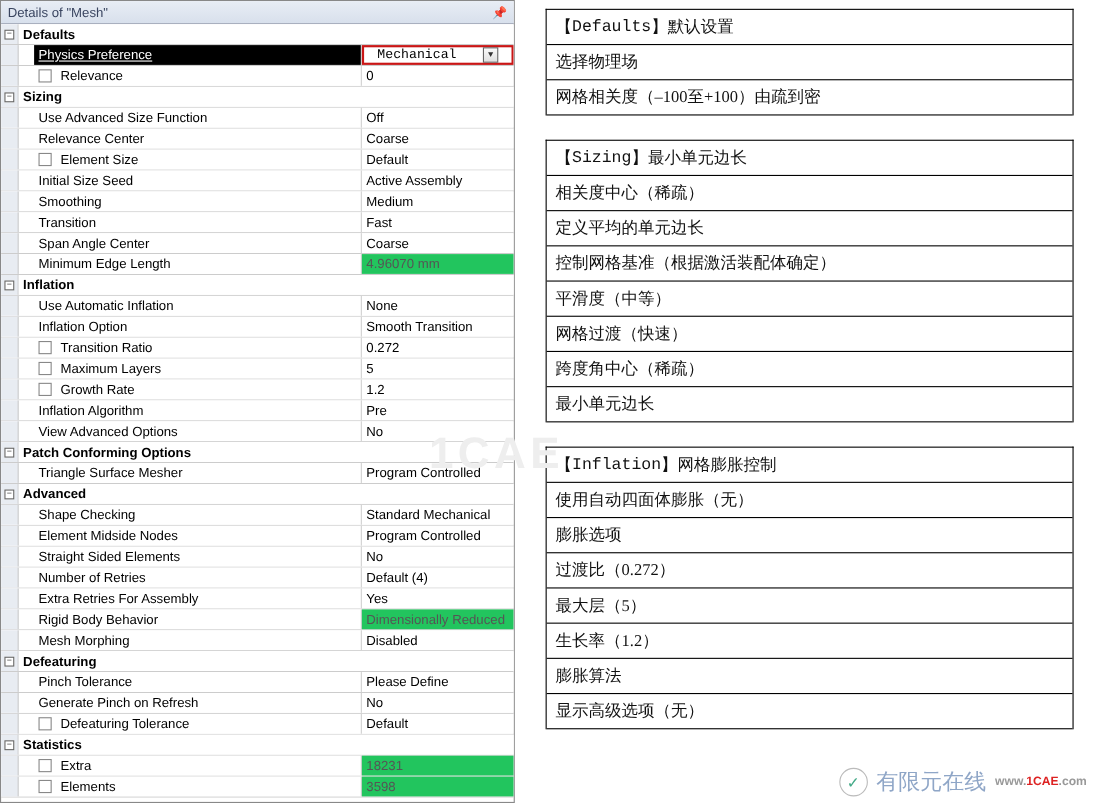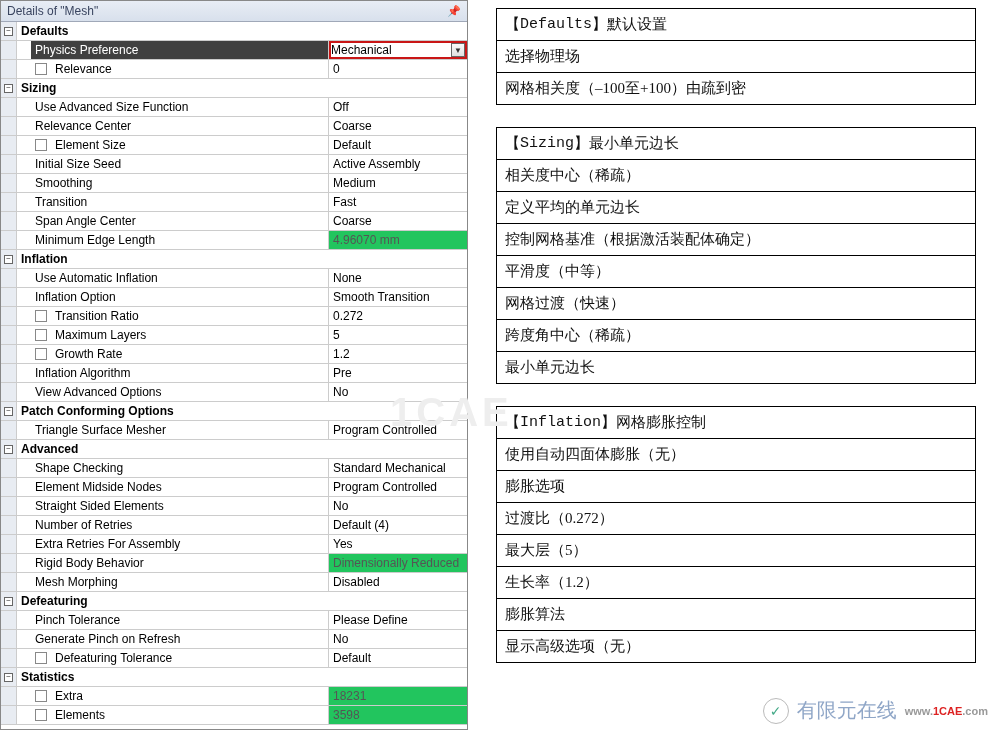--- a/index.html
+++ b/index.html
@@ -101,33 +101,35 @@
 .prop-val {
   flex: 1;
   padding: 2px 4px;
   display: flex;
   align-items: center;
   background: #fff;
 }
 .prop-val.ro { background: #22c55e; color: #555; }
 .selected .prop-name { }
 .selected .plabel-sel {
-  background: #404040;
+  background: #000000;
   color: #fff;
   padding: 2px 4px;
   flex: 1;
+  text-decoration: underline;
 }
 .sel-val-wrap {
   flex: 1;
   border: 2px solid #c91616;
   display: flex;
   align-items: center;
-  padding: 0 0;
+  padding: 0 12px;
   height: 100%;
   justify-content: space-between;
+  font-family: Liberation Mono, monospace;
 }
 .dd-btn {
   width: 14px;
   height: 14px;
   border: 1px solid #666;
   background: linear-gradient(#fafafa,#e0e0e0);
   display: flex;
   align-items: center;
   justify-content: center;
   font-size: 8px;

